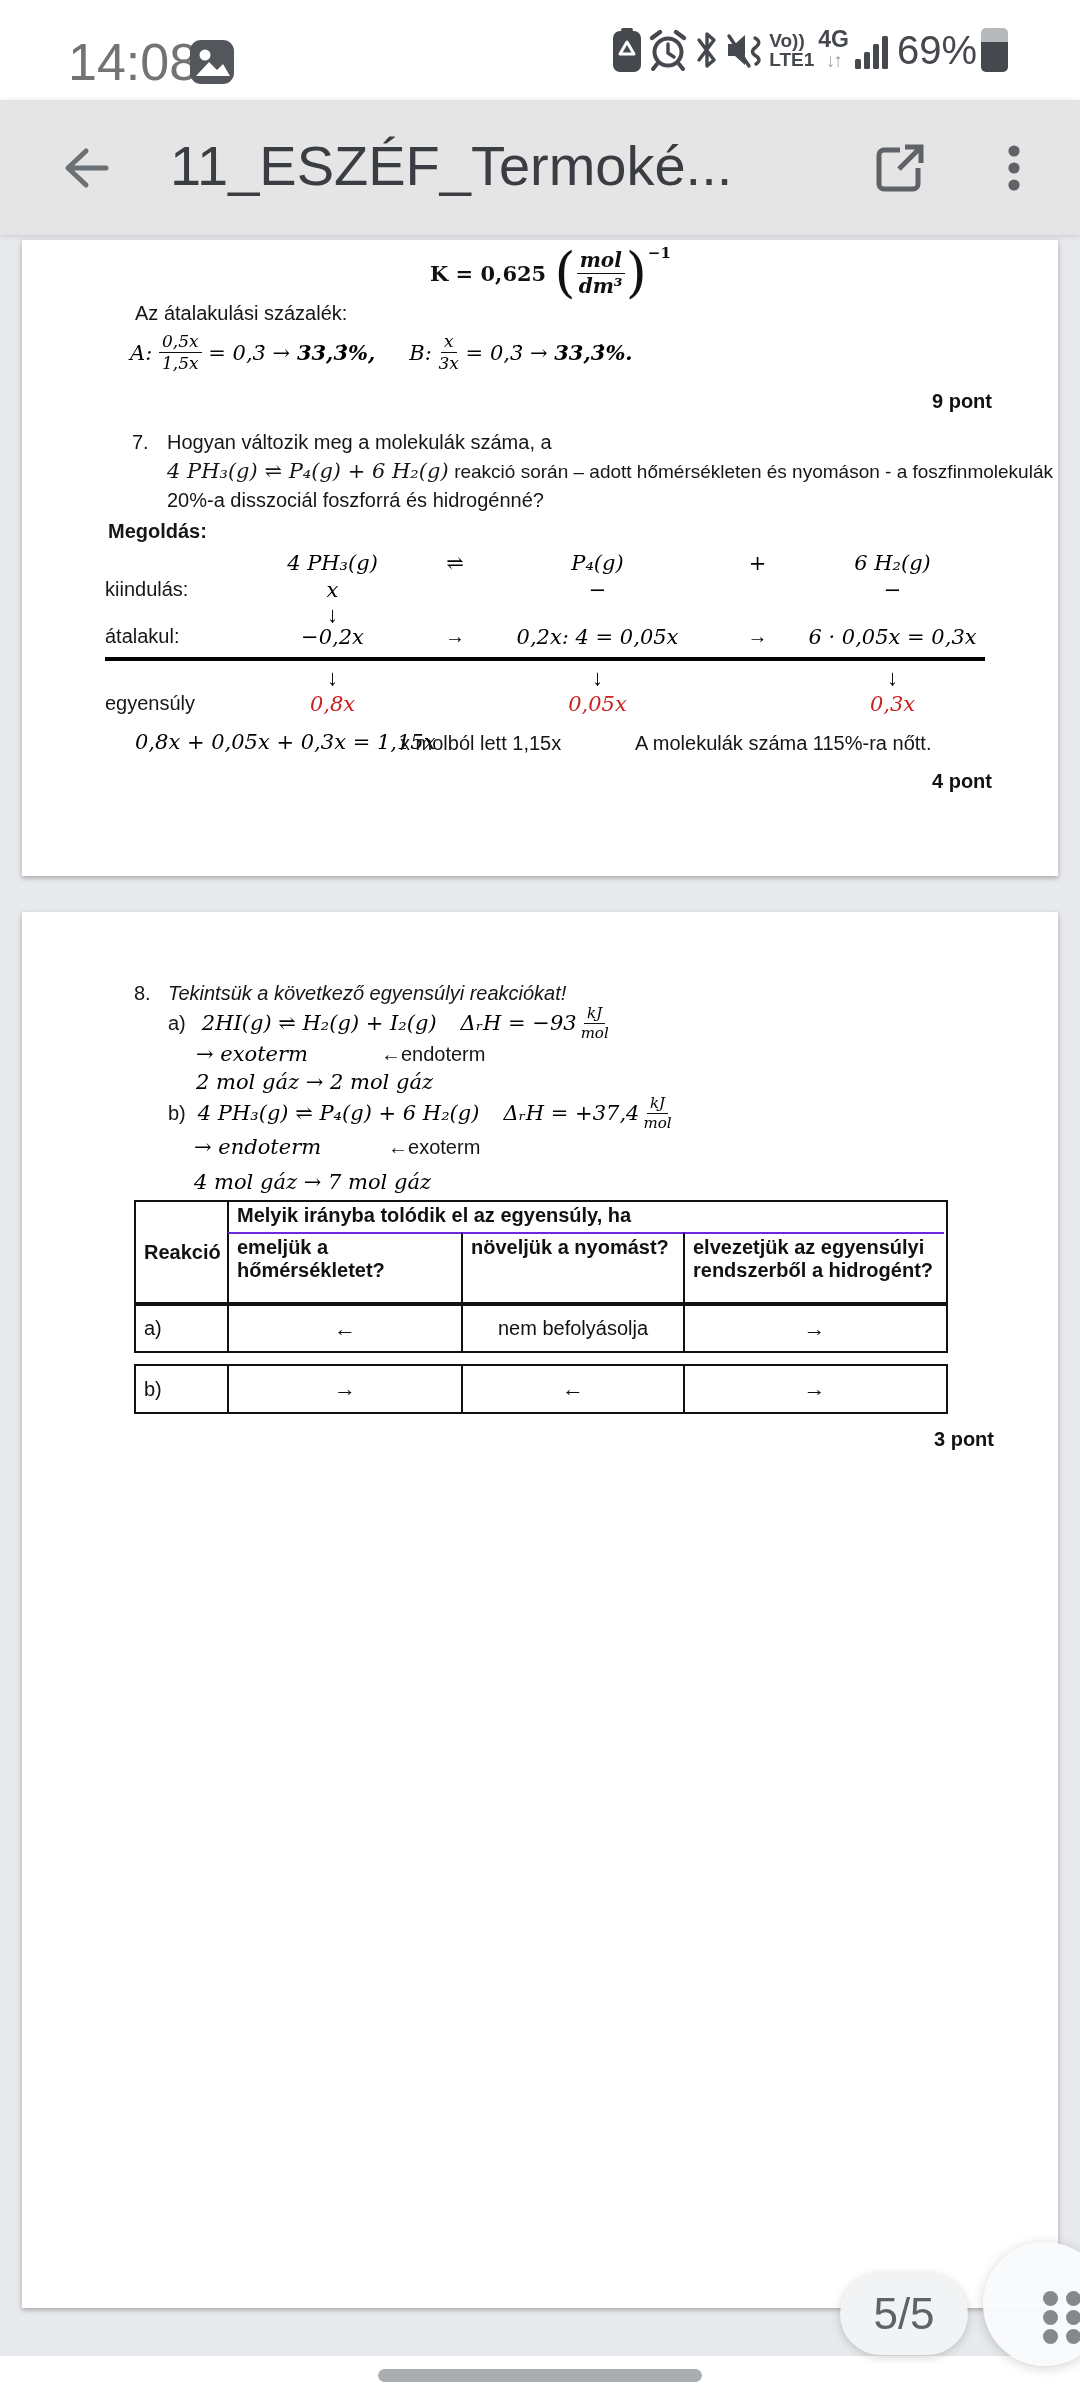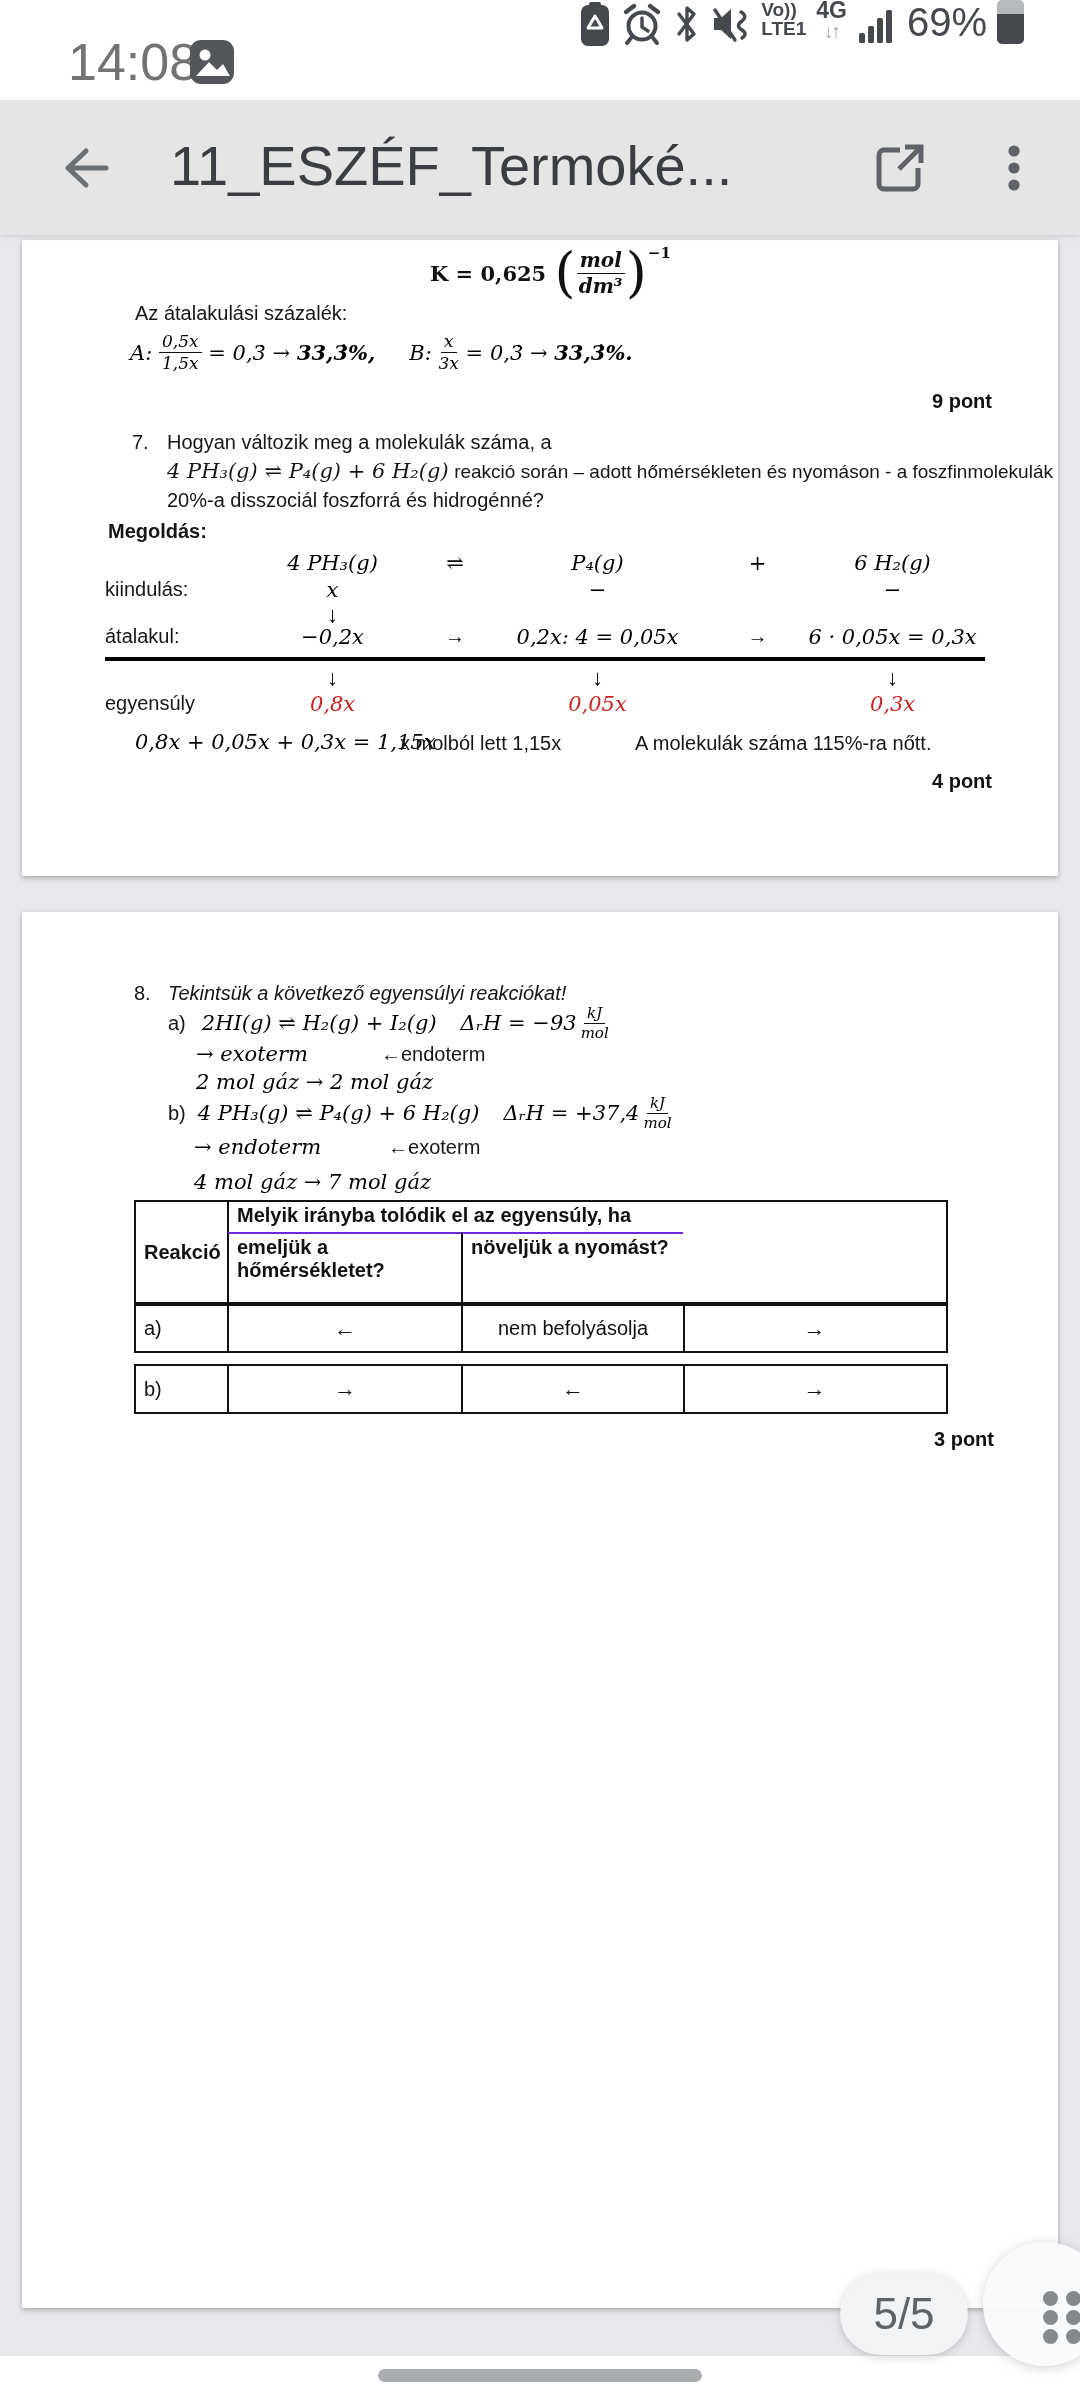--- a/index.html
+++ b/index.html
@@ -8,21 +8,21 @@
   .abs{position:absolute;}
   .sans{font-family:"Liberation Sans",sans-serif;}
   .math{font-family:"DejaVu Serif",serif;font-style:italic;}
   .bold{font-weight:700;}
   .red{color:#c9211e;}
   .nowrap{white-space:nowrap;}
 
   
   .statusbar{position:absolute;left:0;top:0;width:1080px;height:100px;background:#fff;}
   .sb-time{position:absolute;left:68px;top:32px;font-size:52px;color:#737373;}
-  .sb-right{position:absolute;right:56px;top:0;height:100px;display:flex;align-items:flex-start;gap:10px;color:#45494e;}
+  .sb-right{position:absolute;right:72px;top:0;height:100px;display:flex;align-items:center;gap:4px;color:#45494e;}
   .volte{display:flex;flex-direction:column;line-height:19px;font-size:19px;font-weight:600;letter-spacing:0;}
   .net4g{display:flex;flex-direction:column;align-items:center;line-height:21px;}
   .net4g .g{font-size:23px;font-weight:700;}
   .net4g .arr{font-size:19px;color:#a2a6aa;letter-spacing:-2px;}
   .pct{font-size:40px;}
   .batt{width:27px;height:44px;border-radius:5px;overflow:hidden;display:flex;flex-direction:column;}
   .batt .top{height:14px;background:#b7babd;}
   .batt .bot{flex:1;background:#45494e;}
 
   
@@ -290,20 +290,21 @@
         <span class="doc">←exoterm</span>
       </div>
       <div class="abs math m21 nowrap" style="left:172px;top:258px;">4 mol gáz →  7 mol gáz</div>
 
       <div class="q8box" style="left:112px;top:288px;width:814px;height:104px;">
         <div class="q8grid" style="grid-template-rows:30px 1fr;">
           <div class="bold cell-left" style="grid-row:1/3;">Reakció</div>
           <div class="bold bl" style="grid-column:2/5;">Melyik irányba tolódik el az egyensúly, ha</div>
           <div class="bold bl bt">emeljük a hőmérsékletet?</div>
           <div class="bold bl bt">növeljük a nyomást?</div>
+          <div class="bold bl bt">elvezetjük az egyensúlyi rendszerből a hidrogént?</div>
         </div>
       </div>
 
       <div class="q8box" style="left:112px;top:392px;width:814px;height:49px;">
         <div class="q8grid">
           <div class="cell-left">a)</div>
           <div class="bl cell-center" style="font-size:22px;">←</div>
           <div class="bl cell-center">nem befolyásolja</div>
           <div class="bl cell-center" style="font-size:22px;">→</div>
         </div>

